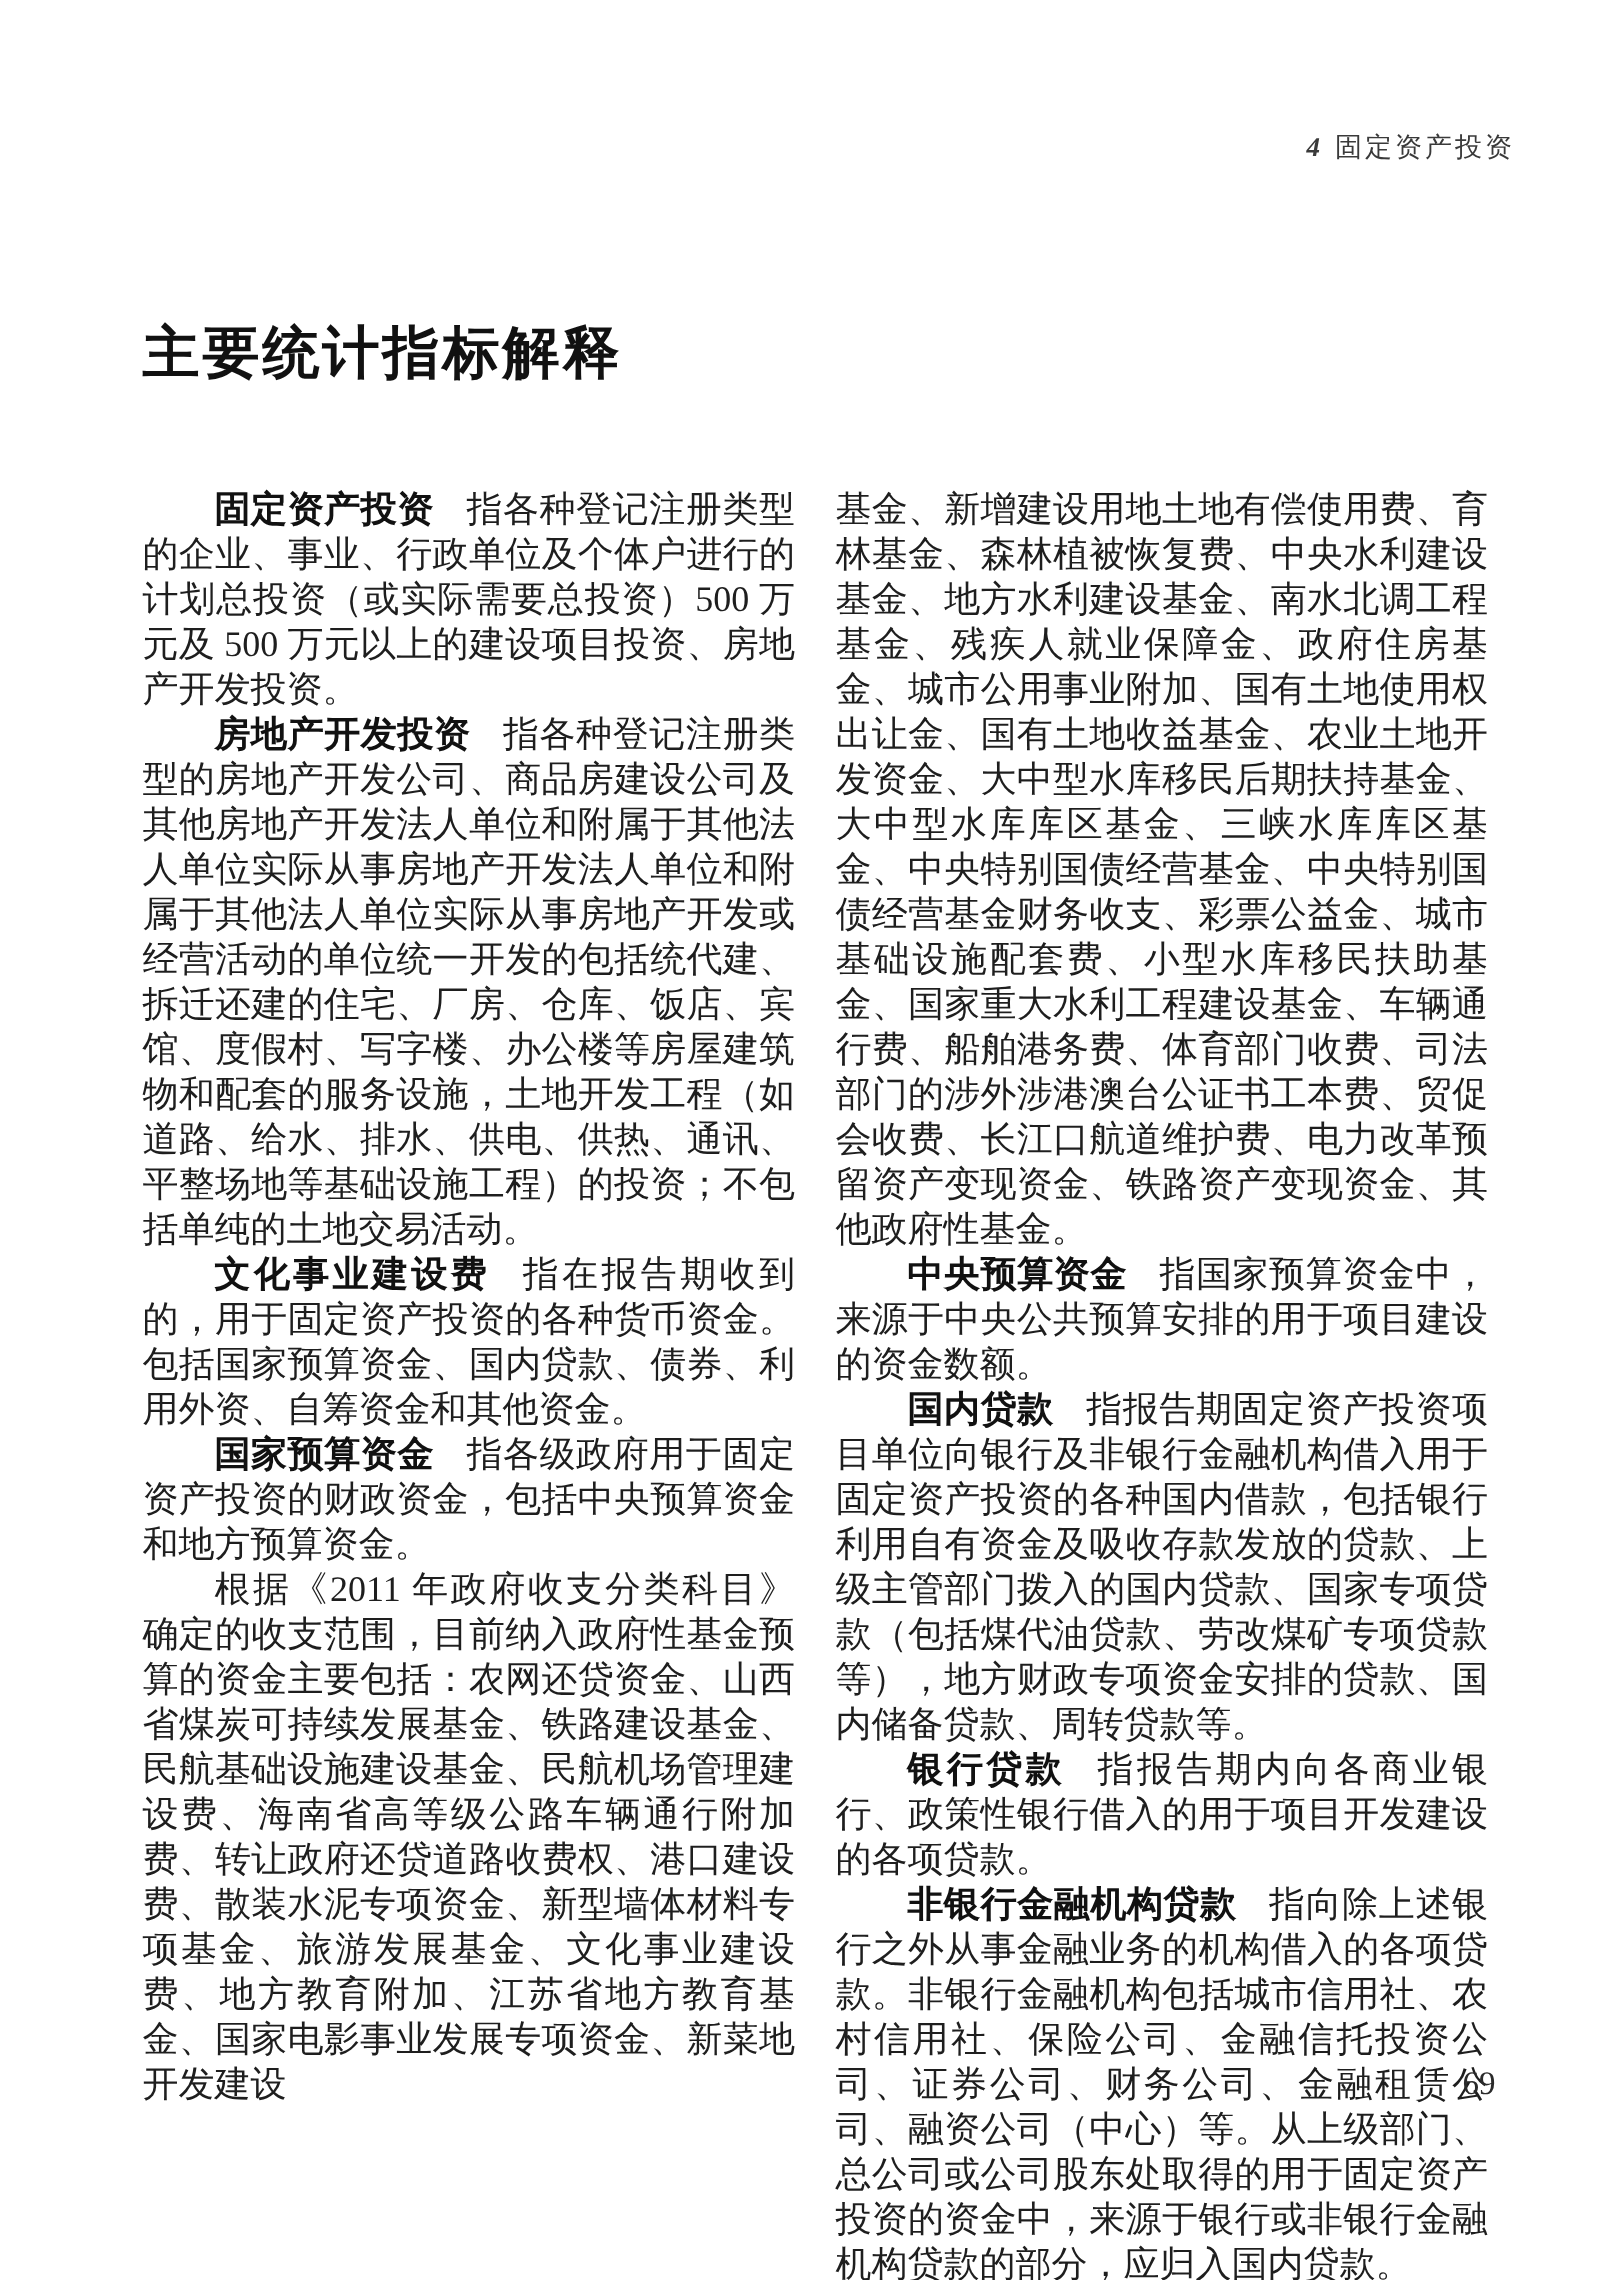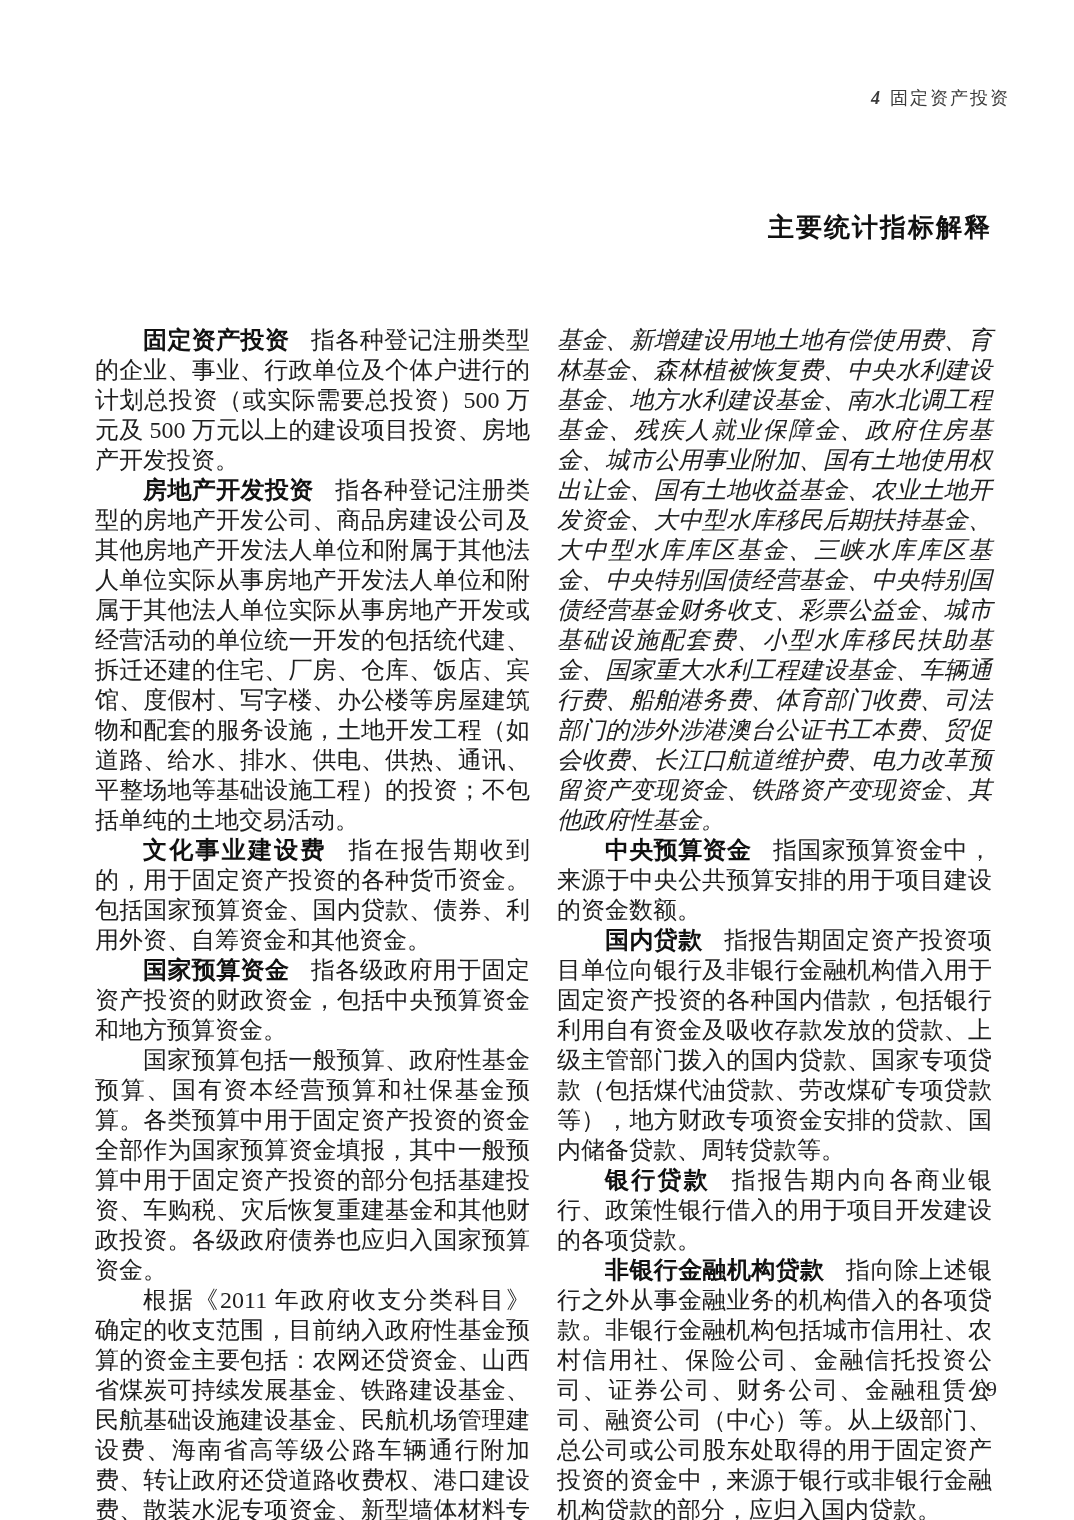--- a/index.html
+++ b/index.html
@@ -30,24 +30,24 @@
   .chap-title {
     font-family: "Liberation Sans", "DejaVu Sans", sans-serif;
     letter-spacing: 2px;
   }
   .doc-title {
     position: absolute;
     top: 210px;
     left: 95px;
     width: 897px;
     margin: 0;
-    text-align: right;
+    text-align: left;
     font-family: "Liberation Sans", "DejaVu Sans", sans-serif;
     font-weight: bold;
-    font-size: 26px;
+    font-size: 38px;
     letter-spacing: 2px;
     color: #111111;
   }
   .columns {
     position: absolute;
     top: 325px;
     left: 95px;
     width: 897px;
     display: flex;
     gap: 27px;
@@ -57,21 +57,21 @@
     width: 435px;
   }
   .para {
     margin: 0;
     font-size: 24px;
     line-height: 30px;
     text-align: justify;
     text-indent: 2em;
     color: #1e1e1e;
   }
-  .para.no-indent { text-indent: 0; font-style: italic; }
+  .para.no-indent { text-indent: 0; }
   .term {
     font-family: "Liberation Sans", "DejaVu Sans", sans-serif;
     font-weight: bold;
     color: #111111;
     margin-right: 0.9em;
   }
   .page-number {
     position: absolute;
     top: 1376px;
     right: 97px;
@@ -91,21 +91,20 @@
 
   <h1 class="doc-title">主要统计指标解释</h1>
 
   <div class="columns">
 
     <div class="col">
       <p class="para"><span class="term">固定资产投资</span><span>指各种登记注册类型的企业、事业、行政单位及个体户进行的计划总投资（或实际需要总投资）500 万元及 500 万元以上的建设项目投资、房地产开发投资。</span></p>
       <p class="para"><span class="term">房地产开发投资</span><span>指各种登记注册类型的房地产开发公司、商品房建设公司及其他房地产开发法人单位和附属于其他法人单位实际从事房地产开发法人单位和附属于其他法人单位实际从事房地产开发或经营活动的单位统一开发的包括统代建、拆迁还建的住宅、厂房、仓库、饭店、宾馆、度假村、写字楼、办公楼等房屋建筑物和配套的服务设施，土地开发工程（如道路、给水、排水、供电、供热、通讯、平整场地等基础设施工程）的投资；不包括单纯的土地交易活动。</span></p>
       <p class="para"><span class="term">文化事业建设费</span><span>指在报告期收到的，用于固定资产投资的各种货币资金。包括国家预算资金、国内贷款、债券、利用外资、自筹资金和其他资金。</span></p>
       <p class="para"><span class="term">国家预算资金</span><span>指各级政府用于固定资产投资的财政资金，包括中央预算资金和地方预算资金。</span></p>
-      <p class="para"><span>国家预算包括一般预算、政府性基金预算、国有资本经营预算和社保基金预算。各类预算中用于固定资产投资的资金全部作为国家预算资金填报，其中一般预算中用于固定资产投资的部分包括基建投资、车购税、灾后恢复重建基金和其他财政投资。各级政府债券也应归入国家预算资金。</span></p>
       <p class="para"><span>根据《2011 年政府收支分类科目》确定的收支范围，目前纳入政府性基金预算的资金主要包括：农网还贷资金、山西省煤炭可持续发展基金、铁路建设基金、民航基础设施建设基金、民航机场管理建设费、海南省高等级公路车辆通行附加费、转让政府还贷道路收费权、港口建设费、散装水泥专项资金、新型墙体材料专项基金、旅游发展基金、文化事业建设费、地方教育附加、江苏省地方教育基金、国家电影事业发展专项资金、新菜地开发建设</span></p>
     </div>
 
     <div class="col">
       <p class="para no-indent"><span>基金、新增建设用地土地有偿使用费、育林基金、森林植被恢复费、中央水利建设基金、地方水利建设基金、南水北调工程基金、残疾人就业保障金、政府住房基金、城市公用事业附加、国有土地使用权出让金、国有土地收益基金、农业土地开发资金、大中型水库移民后期扶持基金、大中型水库库区基金、三峡水库库区基金、中央特别国债经营基金、中央特别国债经营基金财务收支、彩票公益金、城市基础设施配套费、小型水库移民扶助基金、国家重大水利工程建设基金、车辆通行费、船舶港务费、体育部门收费、司法部门的涉外涉港澳台公证书工本费、贸促会收费、长江口航道维护费、电力改革预留资产变现资金、铁路资产变现资金、其他政府性基金。</span></p>
       <p class="para"><span class="term">中央预算资金</span><span>指国家预算资金中，来源于中央公共预算安排的用于项目建设的资金数额。</span></p>
       <p class="para"><span class="term">国内贷款</span><span>指报告期固定资产投资项目单位向银行及非银行金融机构借入用于固定资产投资的各种国内借款，包括银行利用自有资金及吸收存款发放的贷款、上级主管部门拨入的国内贷款、国家专项贷款（包括煤代油贷款、劳改煤矿专项贷款等），地方财政专项资金安排的贷款、国内储备贷款、周转贷款等。</span></p>
       <p class="para"><span class="term">银行贷款</span><span>指报告期内向各商业银行、政策性银行借入的用于项目开发建设的各项贷款。</span></p>
       <p class="para"><span class="term">非银行金融机构贷款</span><span>指向除上述银行之外从事金融业务的机构借入的各项贷款。非银行金融机构包括城市信用社、农村信用社、保险公司、金融信托投资公司、证券公司、财务公司、金融租赁公司、融资公司（中心）等。从上级部门、总公司或公司股东处取得的用于固定资产投资的资金中，来源于银行或非银行金融机构贷款的部分，应归入国内贷款。</span></p>
     </div>

